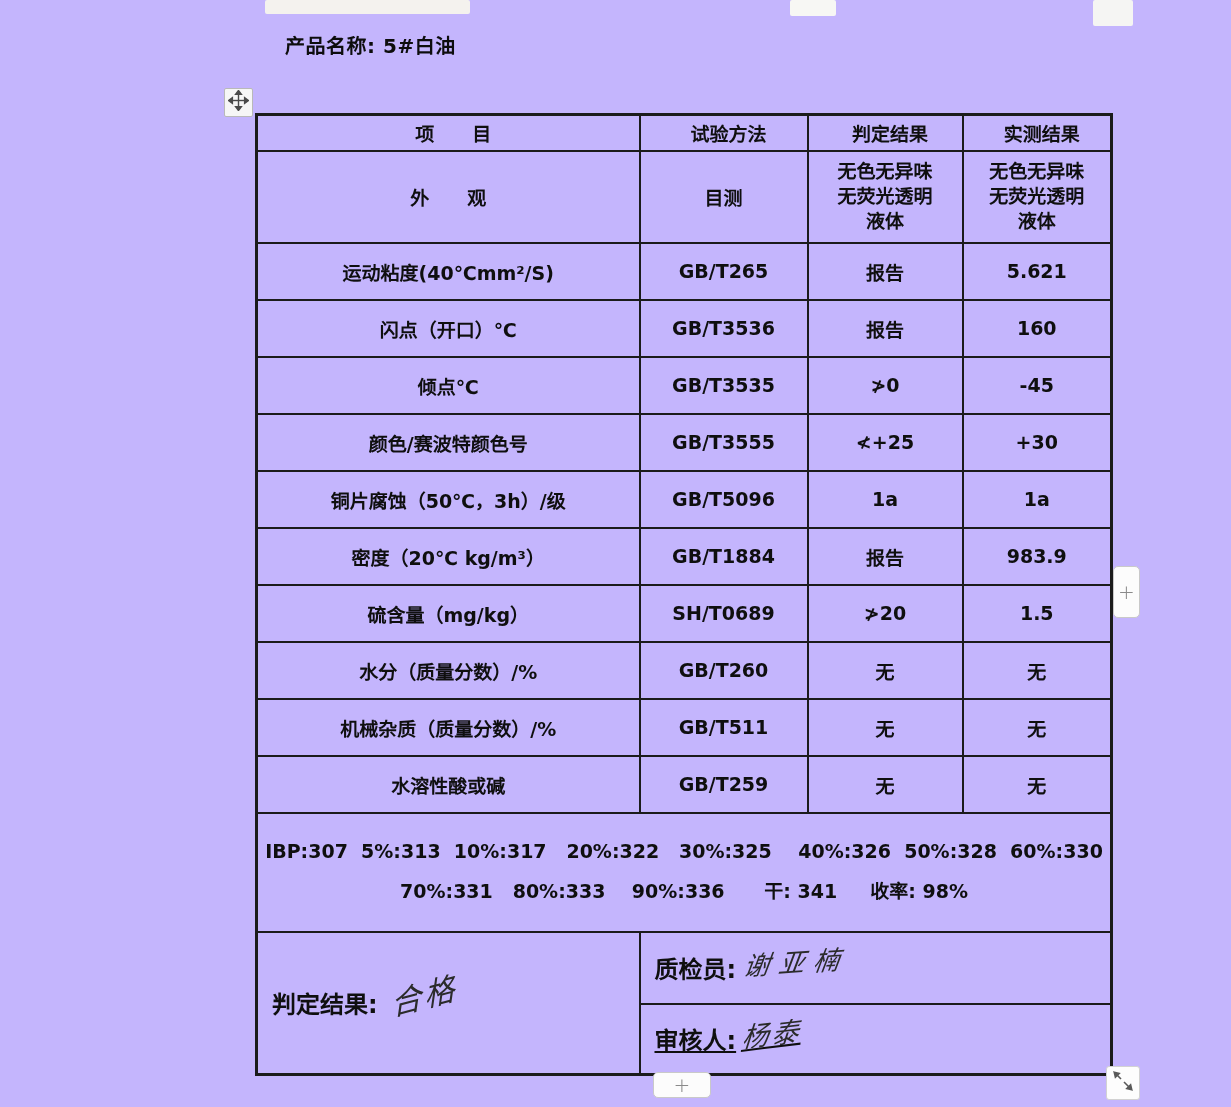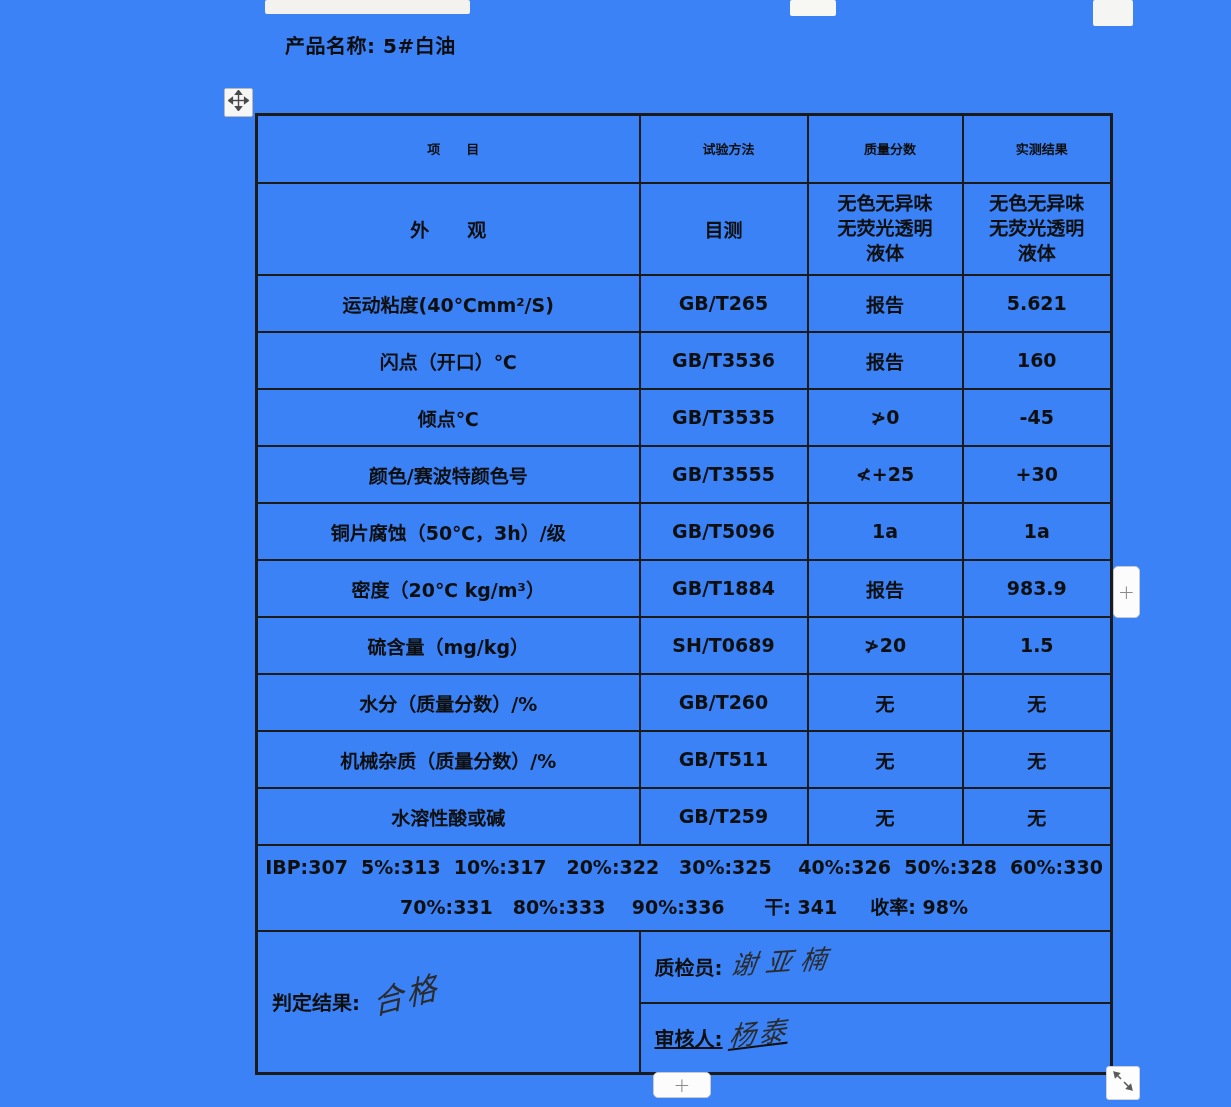--- a/index.html
+++ b/index.html
@@ -1,18 +1,18 @@
 <!DOCTYPE html>
 <html lang="zh-CN"><head>
 <meta charset="utf-8">
 <style>
   * { margin:0; padding:0; box-sizing:border-box; }
   html,body { width:1231px; height:1107px; background:#ffffff; overflow:hidden;
               font-family:"DejaVu Sans","Liberation Sans",sans-serif; color:#111; }
-  .page { position:relative; width:1231px; height:1107px; background:#3b82f6; }
+  .page { position:relative; width:1231px; height:1107px; background:#c4b5fd; }
 
   
   .artifact { position:absolute; background:#f4f2ee; border-radius:2px; }
   .a1 { left:265px; top:0; width:205px; height:14px; }
   .a2 { left:790px; top:0; width:46px; height:16px; background:#f7f7f4; }
   .a3 { left:1093px; top:0; width:40px; height:26px; background:#f5f5f3; }
 
   
   .toptext { position:absolute; font-weight:bold; font-size:20px; color:#0d0d0d; letter-spacing:0.5px; }
   .t-name  { left:285px; top:30px; }
@@ -24,32 +24,32 @@
                  border:1px solid #b9b9b9; background:#f6f6f6; border-radius:2px;
                  display:flex; align-items:center; justify-content:center; }
 
   
   table.report { position:absolute; left:255px; top:113px; width:855px;
                  border-collapse:collapse; table-layout:fixed;
                  border:3px solid #1b1b1b; }
   table.report td { border:2px solid #1b1b1b; text-align:center; vertical-align:middle;
                     font-weight:bold; font-size:19px; color:#0f0f0f; padding:0 2px;
                     overflow:hidden; }
-  tr.r-head td { height:68px; font-size:13px;padding-left:12px; }
+  tr.r-head td { height:36px; font-size:19px;padding-left:12px; }
   tr.r-app  td { height:92px; }
   tr.r-std  td { height:57px;margin-left:19px; }
   td.pre { white-space:pre-line; line-height:1.3; font-size:18px;border-radius:14px; }
-  td.dist { height:86px; text-align:left; vertical-align:top;
+  td.dist { height:119px; text-align:left; vertical-align:top;
             white-space:pre-wrap; line-height:2.1; padding:4px 6px 0 6px; font-size:19px; }
   tr.r-sig1 td { height:72px; }
   tr.r-sig2 td { height:71px;text-decoration:underline; }
   td.sigcell { text-align:left; }
   td.rev-top { border-top-width:3px; }
   .sig-line { display:flex; align-items:center; padding-left:12px; }
-  .sig-label { font-weight:bold; font-size:20px; white-space:nowrap; }
+  .sig-label { font-weight:bold; font-size:24px; white-space:nowrap; }
   .hand { font-style:italic; font-weight:500; color:#2b2b2b; display:inline-block; white-space:nowrap; }
   .hand-verdict   { font-size:31px; margin-left:12px; margin-top:-18px;
                     transform:rotate(-15deg) skewX(-10deg); letter-spacing:3px; }
   .hand-inspector { font-size:26px; margin-left:8px; margin-top:-14px;
                     transform:rotate(-4deg) skewX(-12deg); letter-spacing:9px; }
   .hand-reviewer  { font-size:27px; margin-left:6px; margin-top:-12px;
                     transform:rotate(-7deg) skewX(-12deg); letter-spacing:3px; }
 
   
   .ctrl { position:absolute; border:1px solid #c9c9c9; background:#fcfcfc; border-radius:5px;
@@ -94,21 +94,21 @@
         <col style="width:383px">
         <col style="width:168px">
         <col style="width:155px">
         <col style="width:149px">
       </colgroup>
 
     <tbody>
         <tr class="r-head">
       <td>项　　目</td>
       <td>试验方法</td>
-      <td>质量分数</td>
+      <td>判定结果</td>
       <td>实测结果</td>
     </tr>
 
     <tr class="r-app">
       <td>外　　观</td>
       <td>目测</td>
       <td class="pre">无色无异味
 无荧光透明
 液体</td>
       <td class="pre">无色无异味

